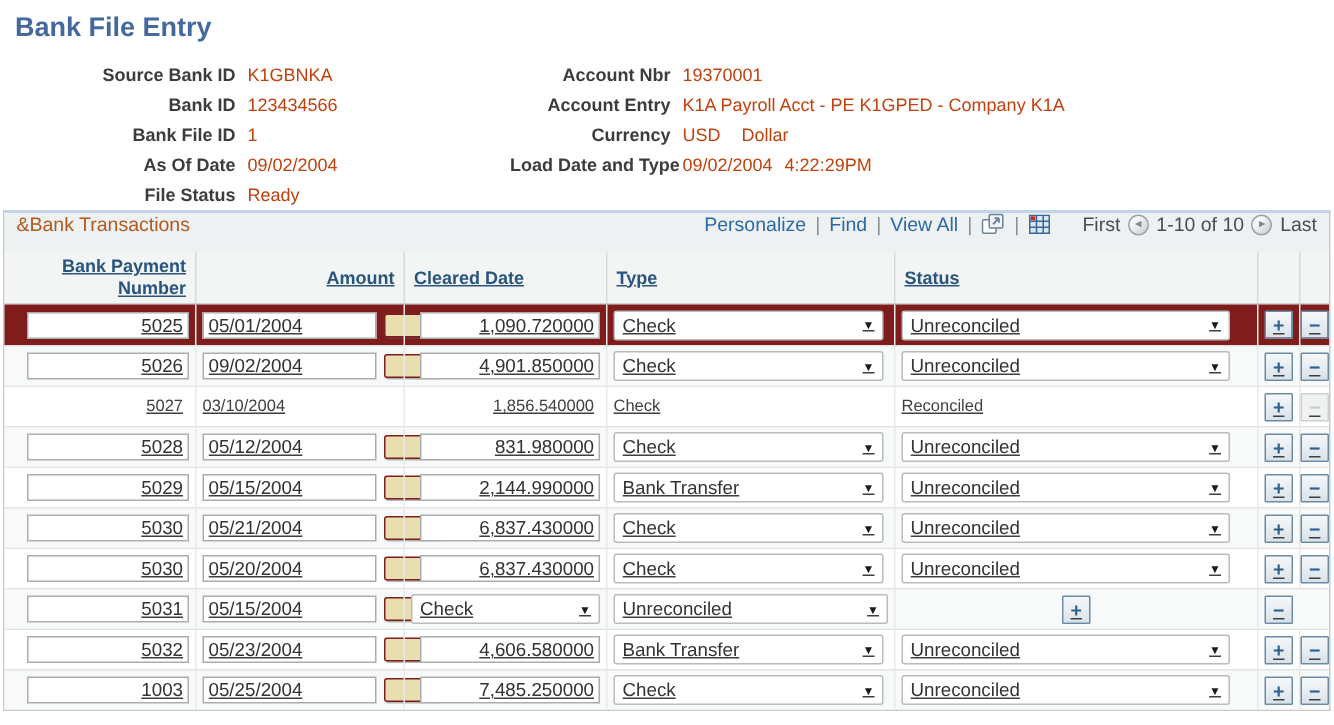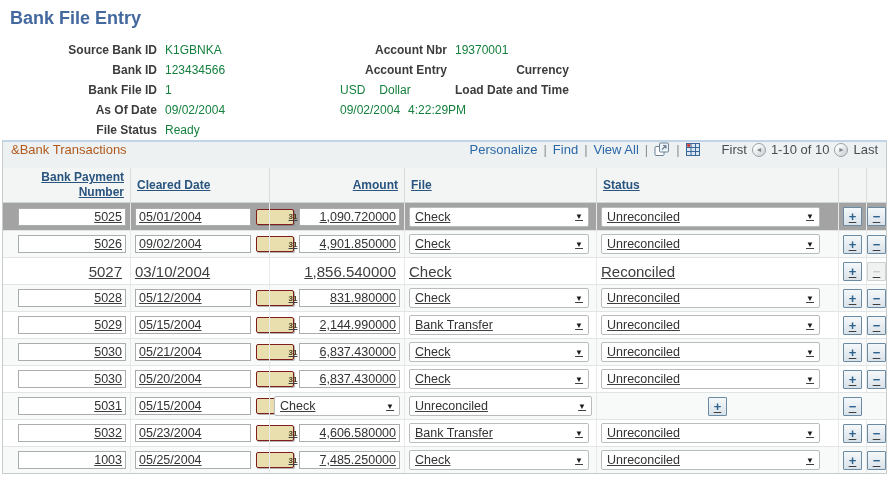--- a/index.html
+++ b/index.html
@@ -11,21 +11,21 @@
   
   .page-title {
     margin:8px 0 0 10px; font-size:18px; font-weight:bold; color:#44699e;
     height:20px; line-height:20px;
   }
   .fields { display:flex; margin-top:12px; }
   .fcol { display:grid; grid-auto-rows:20px; align-items:center; }
   .fcol.left  { grid-template-columns:165px auto; width:340px; }
   .fcol.right { grid-template-columns:115px auto; }
   .flabel { font-weight:bold; text-align:right; padding-right:8px; color:#3c3c3c; white-space:nowrap; }
-  .fvalue { white-space:nowrap; color:#15803d; }
+  .fvalue { white-space:nowrap; color:#c2410c; }
   .fvalue .v2 { margin-left:14px; }
   
   .grid {
     margin-left:2px; width:885px;
     border:1px solid #c6cbcb; border-top:2px solid #c2d5e8; background:#fff;
   }
   .gridbar {
     height:26px; background:#eef1f2; display:flex; align-items:flex-start; padding:0 8px;
   }
   .gtitle { color:#b1591d; font-size:13px; }
@@ -48,47 +48,47 @@
   .ghead {
     background:#f3f5f5; min-height:32px; border-bottom:1px solid #d0d4d4;
     font-weight:bold; color:#29547e; line-height:1.25;
   }
   .hc { padding:2px 6px; border-left:1px solid #d8dbdb; height:100%; display:flex; align-items:center; }
   .hc:first-child { border-left:none; justify-content:flex-end; text-align:right; }
   .hc.h-amt { justify-content:flex-end; }
   .grow { height:27px; background:#fff; border-top:1px solid #e2e5e5; }
   .grow:first-child { border-top:none; }
   .grow:nth-child(even) { background:#f8f9f9; }
-  .grow.selected { background:#a3a3a3; }
+  .grow.selected { background:#7f1d1d; }
   .cell { height:100%; display:flex; align-items:center; border-left:1px solid #e8eaea; padding:0 4px; }
   .cell:first-child { border-left:none; justify-content:flex-end; }
   .cell.c-amt .inp { margin-left:auto; }
   .cell.c-plus, .cell.c-minus { justify-content:center; padding:0; }
   .inp {
     height:18px; border:1px solid #a9adad; background:#fff; color:#333;
     font:12.5px "Liberation Sans", sans-serif; padding:0 3px;
   }
   .inp.num { width:108px; text-align:right; }
   .inp.date { width:116px; }
-  .inp.amt { width:101px; text-align:right; }
+  .inp.amt { width:120px; text-align:right; }
   .cal {
     width:15px; height:16px; margin-left:5px; background:#e9dfae;
     border:1px solid #7f1d1d; border-radius:2px; box-shadow:1px 1px 0 rgba(90,90,90,.45);
     font-size:8px; font-weight:bold; color:#4a3f1d;
     display:flex; align-items:center; justify-content:center; cursor:pointer; flex:none;padding-left:36px;
   }
   .sel {
     height:20px; background:#fff; border:1px solid #b8bcbc; border-radius:2px;
     display:flex; align-items:center; padding:0 5px; color:#333; font-size:12.5px; cursor:pointer;
   }
   .sel .sel-txt { flex:1; white-space:nowrap; overflow:hidden; }
   .caret { font-size:8px; color:#1a1a1a; margin-left:6px; flex:none; }
   .sel.type { width:180px; }
   .sel.status { width:219px; }
-  .ro { color:#3f3f3f; font-size:15px; white-space:nowrap; }
+  .ro { color:#3f3f3f; font-size:11px; white-space:nowrap; }
   .c-num .ro, .c-amt .ro { width:100%; text-align:right; padding-right:4px; }
   .pm {
     width:19px; height:19px; border:1px solid #6b8aa4; border-radius:1px; padding:0;
     background:linear-gradient(#f5f8fa,#d9e2e9); color:#2d628f;
     font:bold 13px "Liberation Sans", sans-serif; line-height:1;
     display:flex; align-items:center; justify-content:center; cursor:pointer;
   }
   .pm.disabled { border-color:#ccd2d2; color:#c6cccc; background:#f0f2f2; cursor:default; }
 </style>
 </head>
@@ -106,23 +106,24 @@
     <span class="fvalue">1</span>
     <span class="flabel">As Of Date</span>
     <span class="fvalue">09/02/2004</span>
     <span class="flabel">File Status</span>
     <span class="fvalue">Ready</span>
   </div>
   <div class="fcol right">
     <span class="flabel">Account Nbr</span>
     <span class="fvalue">19370001</span>
     <span class="flabel">Account Entry</span>
+    <span class="fvalue">K1A Payroll Acct - PE K1GPED - Company K1A</span>
     <span class="flabel">Currency</span>
     <span class="fvalue"><span>USD</span><span class="v2">Dollar</span></span>
-    <span class="flabel">Load Date and Time</span>
+    <span class="flabel">Load Date and Type</span>
     <span class="fvalue"><span>09/02/2004</span><span class="v2" style="margin-left:8px">4:22:29PM</span></span>
   </div>
 </div>
 
 <div class="grid">
   <div class="gridbar">
     <span class="gtitle">&amp;Bank Transactions</span>
     <div class="gtools">
       <span class="glink">Personalize</span>
       <span class="gsep">|</span>
@@ -157,23 +158,23 @@
         <button class="pgbtn">
             <span>►</span>
           </button>
         <span>Last</span>
       </div>
     </div>
   </div>
 
   <div class="ghead">
     <div class="hc">Bank Payment Number</div>
+    <div class="hc h-amt">Amount</div>
     <div class="hc">Cleared Date</div>
-    <div class="hc h-amt">Amount</div>
-    <div class="hc">File</div>
+    <div class="hc">Type</div>
     <div class="hc">Status</div>
     <div class="hc"></div>
     <div class="hc"></div>
   </div>
 
   <div id="grid-rows">
       <div class="grow selected">
     <div class="cell c-num">
       <input class="inp num" value="5025" style="">
 

